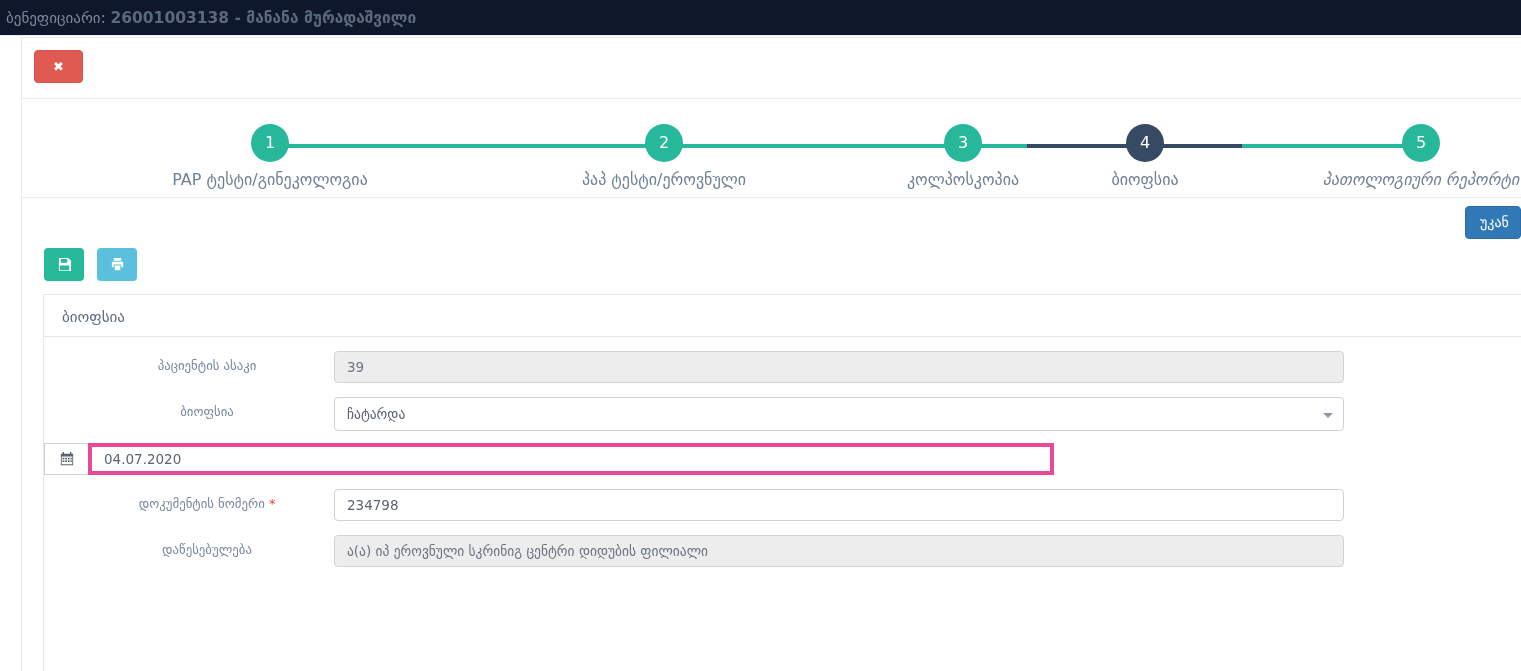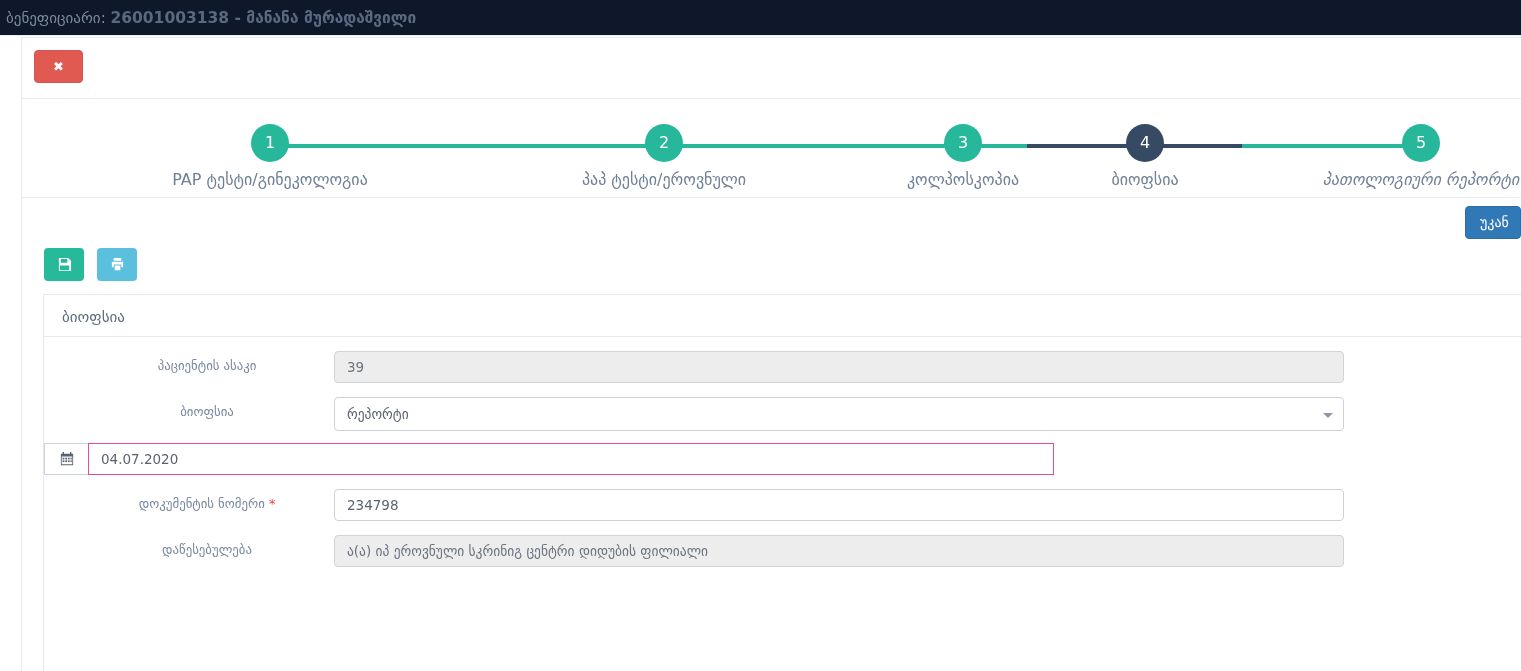--- a/index.html
+++ b/index.html
@@ -238,21 +238,21 @@
     width: 44px;
     border: 1px solid #ccd2d8;
     border-right: none;
     background: #ffffff;
     display: flex;
     align-items: center;
     justify-content: center;
   }
   .date-inp {
     flex: 1;
-    border: 1px solid #ec4899;
+    border: 4px solid #ec4899;
     background: #ffffff;
     font-size: 13.5px;
     color: #5a6470;
     padding: 0 12px;
     font-family: "DejaVu Sans", sans-serif;
   }
 </style>
 </head>
 <body>
 
@@ -319,21 +319,21 @@
       <span class="panel-title">ბიოფსია</span>
     </div>
     <div class="panel-body" id="form-root">
         <div class="form-row">
           <div class="form-label">პაციენტის ასაკი</div>
           <div class="control"><input class="inp square disabled" readonly="" value="39" style=""></div>
         </div>
         <div class="form-row">
           <div class="form-label">ბიოფსია</div>
           <div class="control">
-            <div class="sel"><span>რეპორტი</span><span class="caret"></span></div>
+            <div class="sel"><span>ჩატარდა</span><span class="caret"></span></div>
           </div>
         </div>
         <div class="form-row">
           <div class="control">
             <div class="date-wrap">
               <div class="date-addon">
                 <svg width="14" height="14" viewBox="0 0 16 16" fill="#5a6470">
                   <path d="M1 2h14v13H1V2zm1 3v9h12V5H2z"></path>
                   <rect x="3" y="0" width="1.6" height="3"></rect>
                   <rect x="11.4" y="0" width="1.6" height="3"></rect>

